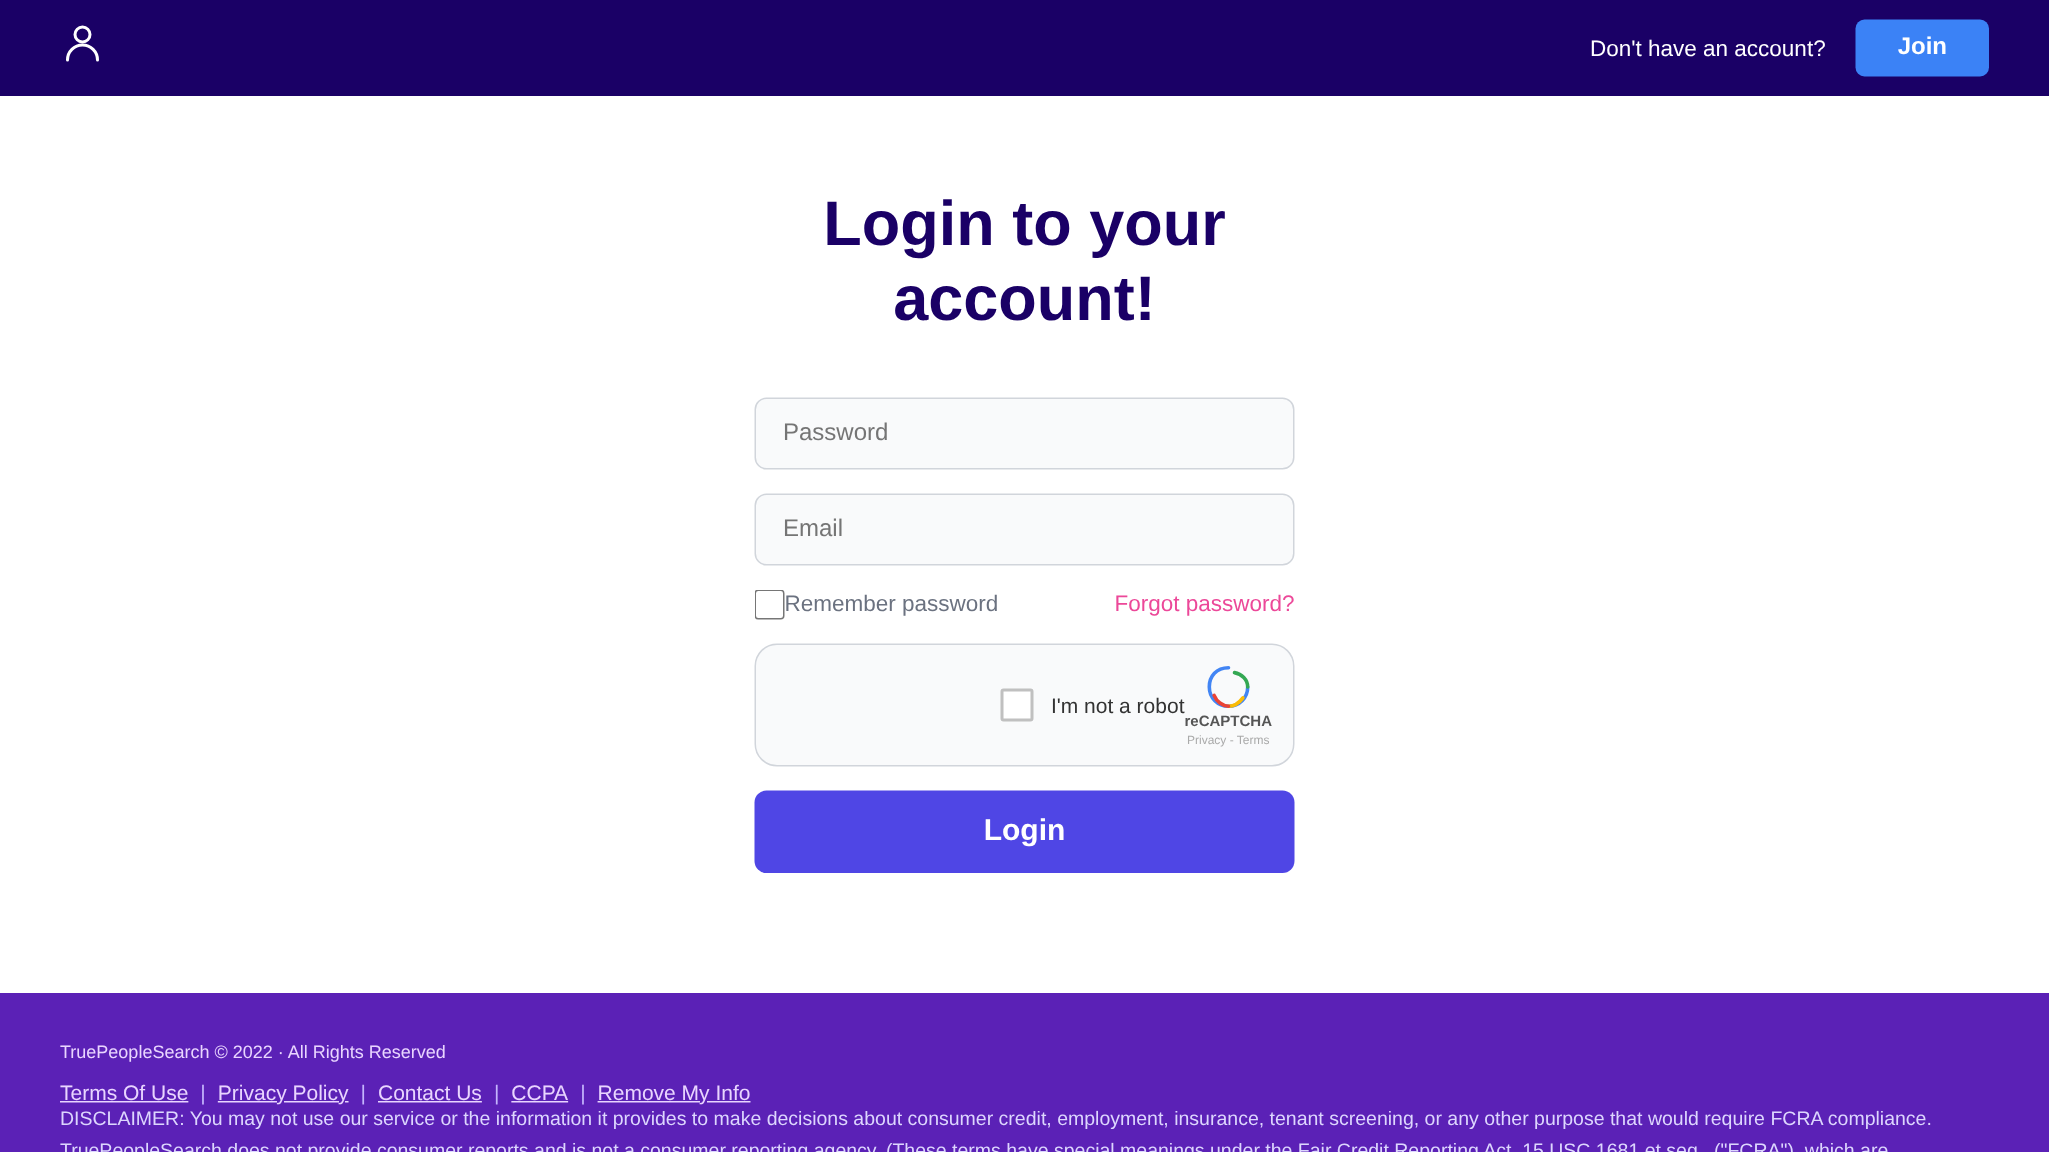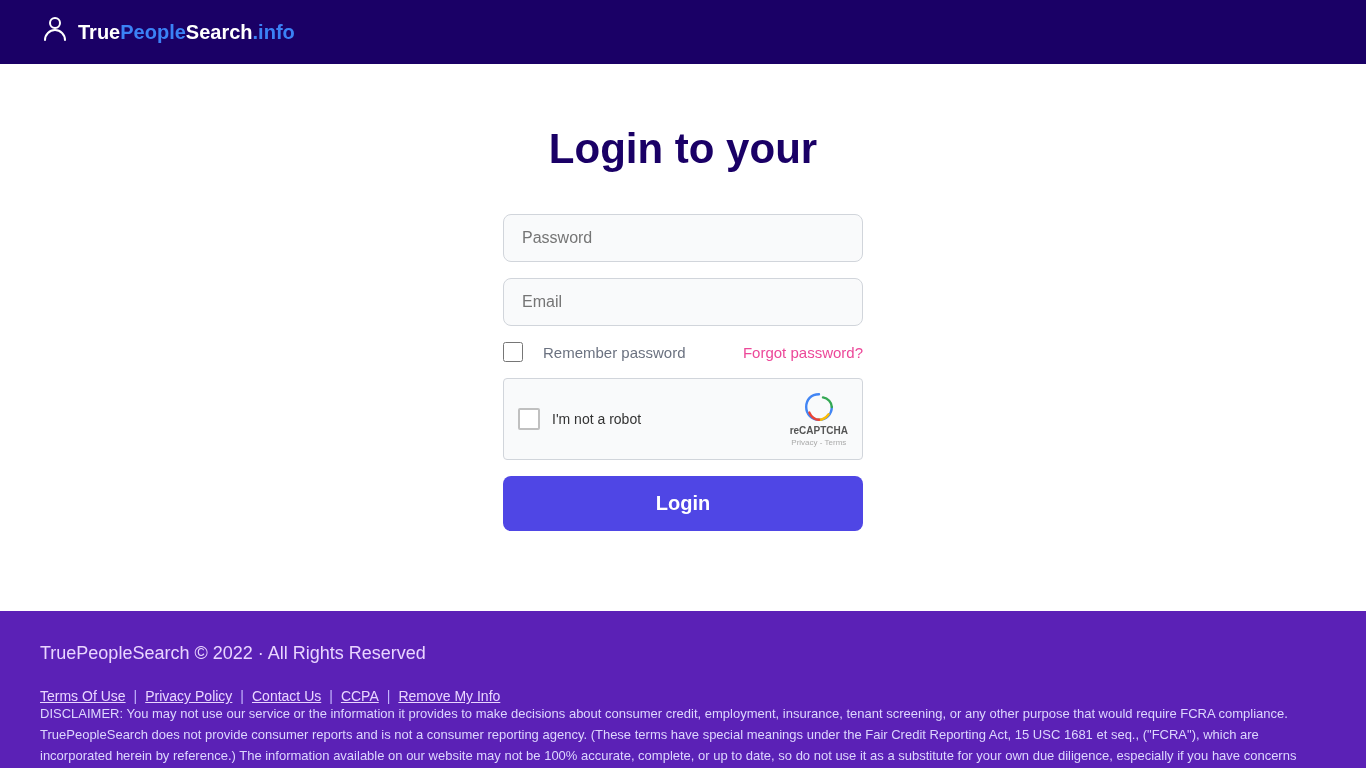--- a/index.html
+++ b/index.html
@@ -115,21 +115,21 @@
       border-radius: 8px;
       font-size: 16px;
       color: #6b7280;
       background: #f9fafb;
       outline: none;
     }
 
     .form-row {
       display: flex;
       align-items: center;
-      gap: 20px;
+      gap: 0;
     }
 
     .remember-checkbox {
       width: 20px;
       height: 20px;
       cursor: pointer;
       border: 2px solid #d1d5db;
       border-radius: 3px;
     }
 
@@ -142,25 +142,25 @@
     .forgot-link {
       color: #ec4899;
       font-size: 15px;
       text-decoration: none;
       cursor: pointer;
     }
 
     .captcha-box {
       width: 100%;
       border: 1.5px solid #d1d5db;
-      border-radius: 4px;
+      border-radius: 15px;
       padding: 12px 14px;
       display: flex;
       align-items: center;
-      justify-content: space-between;
+      justify-content: flex-end;
       background: #f9fafb;
     }
 
     .captcha-left {
       display: flex;
       align-items: center;
       gap: 12px;
     }
 
     .captcha-checkbox {
@@ -207,23 +207,23 @@
     }
 
     
     .footer {
       background: #5b21b6;
       padding: 32px 40px 20px;
       color: #fff;
     }
 
     .footer-copyright {
-      font-size: 18px;
+      font-size: 12px;
       color: #e9d5ff;
-      margin-bottom: 24px;
+      margin-bottom: 12px;
     }
 
     .footer-links {
       display: flex;
       gap: 8px;
       align-items: flex-end;
       flex-wrap: wrap;
     }
 
     .footer-link {
@@ -254,29 +254,31 @@
 <body>
 
 <header class="header">
   <div class="logo-area">
     <span class="logo-icon">
       <svg width="30" height="30" viewBox="0 0 30 30" fill="none">
         <circle cx="15" cy="9" r="5" stroke="white" stroke-width="2" fill="none"></circle>
         <path d="M5 26c0-5.523 4.477-10 10-10s10 4.477 10 10" stroke="white" stroke-width="2" fill="none" stroke-linecap="round"></path>
       </svg>
     </span>
-    <span class="logo-text">
-      <span class="logo-true">True</span><span class="logo-people">People</span><span class="logo-search">Search</span><span class="logo-info">.info</span>
-    </span>
+  </div>
+  <div class="header-right">
+    <span class="header-question">Don't have an account?</span>
+    <button class="join-button">Join</button>
   </div>
 </header>
 
 <main class="main-content">
   <h1 class="page-title">
     <span>Login to your</span><br>
+    <span>account!</span>
   </h1>
 
   <form class="login-form">
     <input class="form-input" type="password" placeholder="Password" style="">
 
     <input class="form-input" type="email" placeholder="Email" style="">
 
     <div class="form-row">
       <input type="checkbox" class="remember-checkbox" style="">
       <label class="remember-label">Remember password</label>

